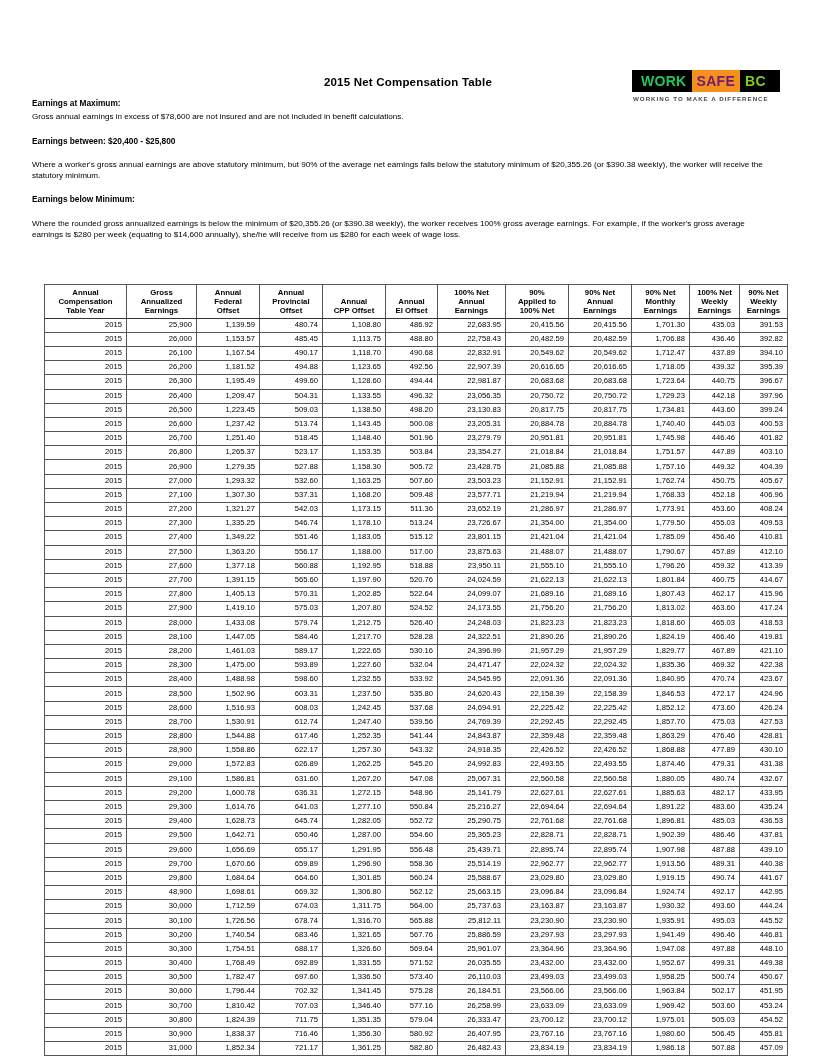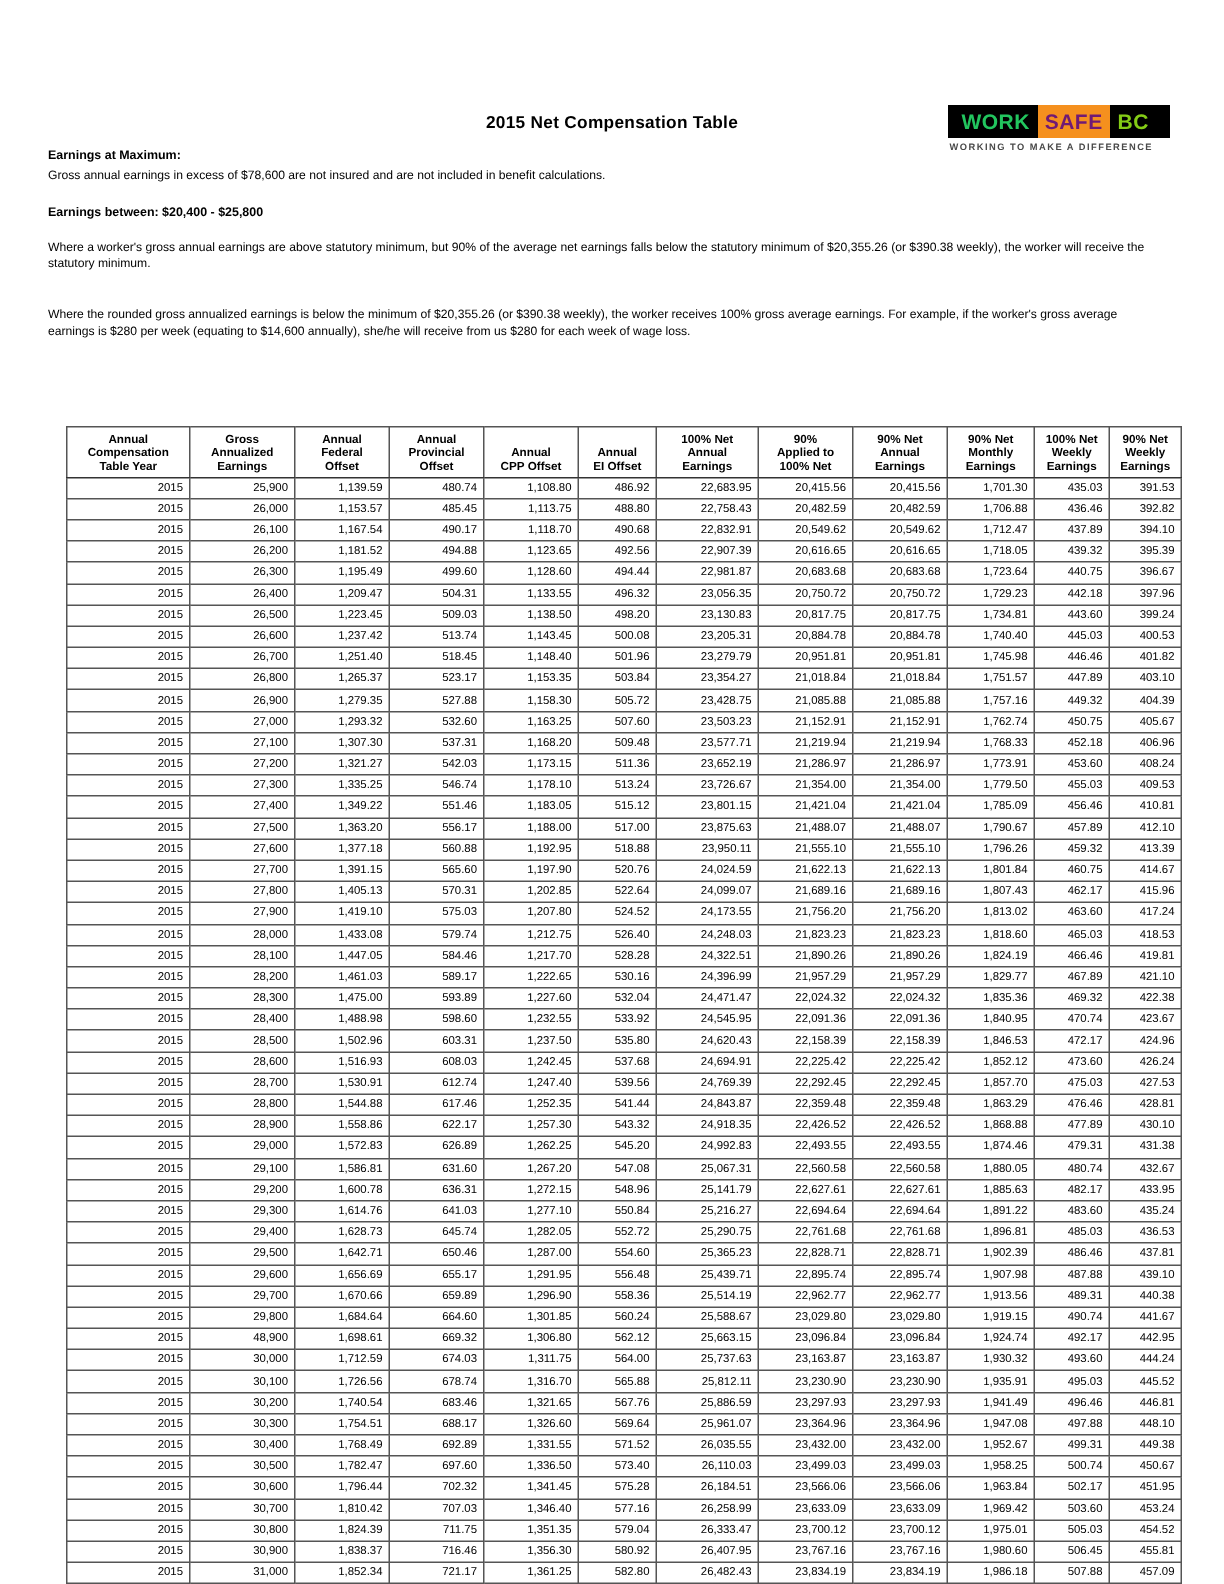--- a/index.html
+++ b/index.html
@@ -192,20 +192,21 @@
 
     <div>
       <p class="sec-head">Earnings between:  $20,400 - $25,800</p>
       <div class="sec-gap-sm"></div>
       <p class="sec-body">Where a worker's gross annual earnings are above statutory minimum, but 90% of the average net earnings falls below the statutory minimum of $20,355.26 (or $390.38 weekly), the worker will receive the statutory minimum.</p>
     </div>
 
     <div class="sec-gap"></div>
 
     <div>
+      <p class="sec-head">Earnings below Minimum:</p>
       <div class="sec-gap-sm"></div>
       <p class="sec-body">Where the rounded gross annualized earnings is below the minimum of $20,355.26 (or $390.38 weekly), the worker receives 100% gross average earnings. For example, if the worker's gross average earnings is $280 per week (equating to $14,600 annually), she/he will receive from us $280 for each week of wage loss.</p>
     </div>
 
     <div class="sec-gap"></div>
 
 
   </div>
 
   <div class="table-wrap">

